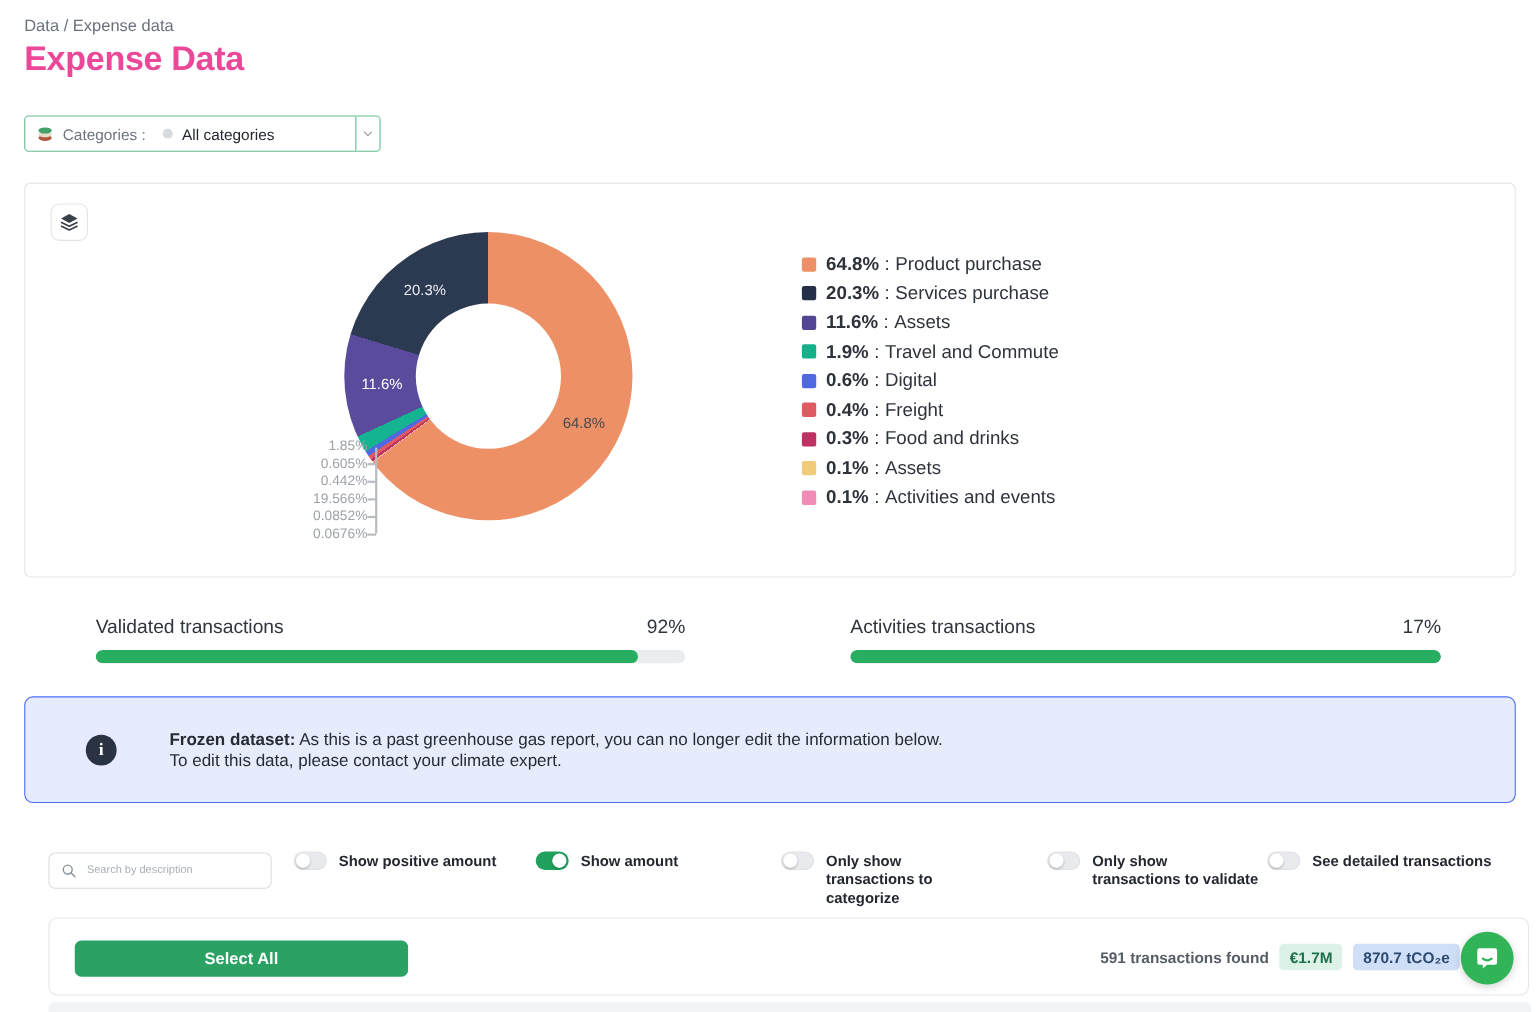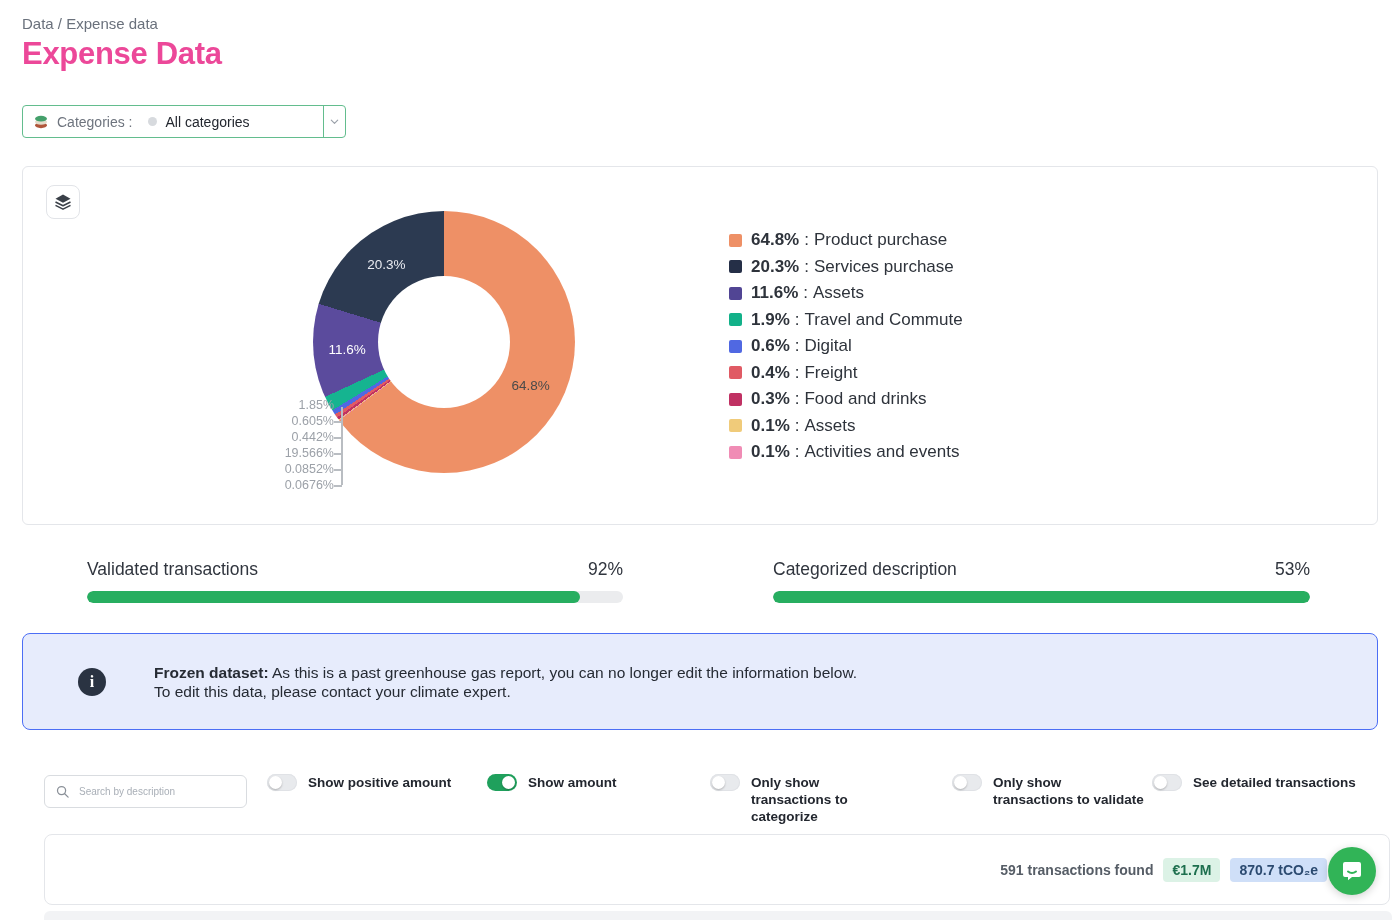--- a/index.html
+++ b/index.html
@@ -198,22 +198,22 @@
       <span>Validated transactions</span>
       <span class="progress-pct">92%</span>
     </div>
     <div class="progress-track">
         <div class="progress-fill" id="pfill0" style="width: 92%;"></div>
       </div>
   </div>
 
   <div class="progress-col progress-right">
     <div class="progress-head">
-      <span>Categorized description</span>
-      <span class="progress-pct">53%</span>
+      <span>Activities transactions</span>
+      <span class="progress-pct">17%</span>
     </div>
     <div class="progress-track">
         <div class="progress-fill" id="pfill1" style="width: 100%;"></div>
       </div>
   </div>
 
   <div class="banner">
     <div class="info-icon">i</div>
     <div class="banner-text">
       <b>Frozen dataset:</b><span> As this is a past greenhouse gas report, you can no longer edit the information below.</span><br>
@@ -256,20 +256,21 @@
       </div>
       <div class="toggle-group">
         <div class="switch">
           <div class="knob"></div>
         </div>
         <div class="toggle-label">See detailed transactions</div>
       </div>
     </div>
 
   <div class="bottom-card">
+    <button class="select-all">Select All</button>
     <div class="found-cluster">
       <span class="found-text">591 transactions found</span>
       <span class="badge badge-amount">€1.7M</span>
       <span class="badge badge-co2">870.7 tCO₂e</span>
     </div>
   </div>
 
   <div class="table-strip"></div>
 
   <button class="chat-fab">

